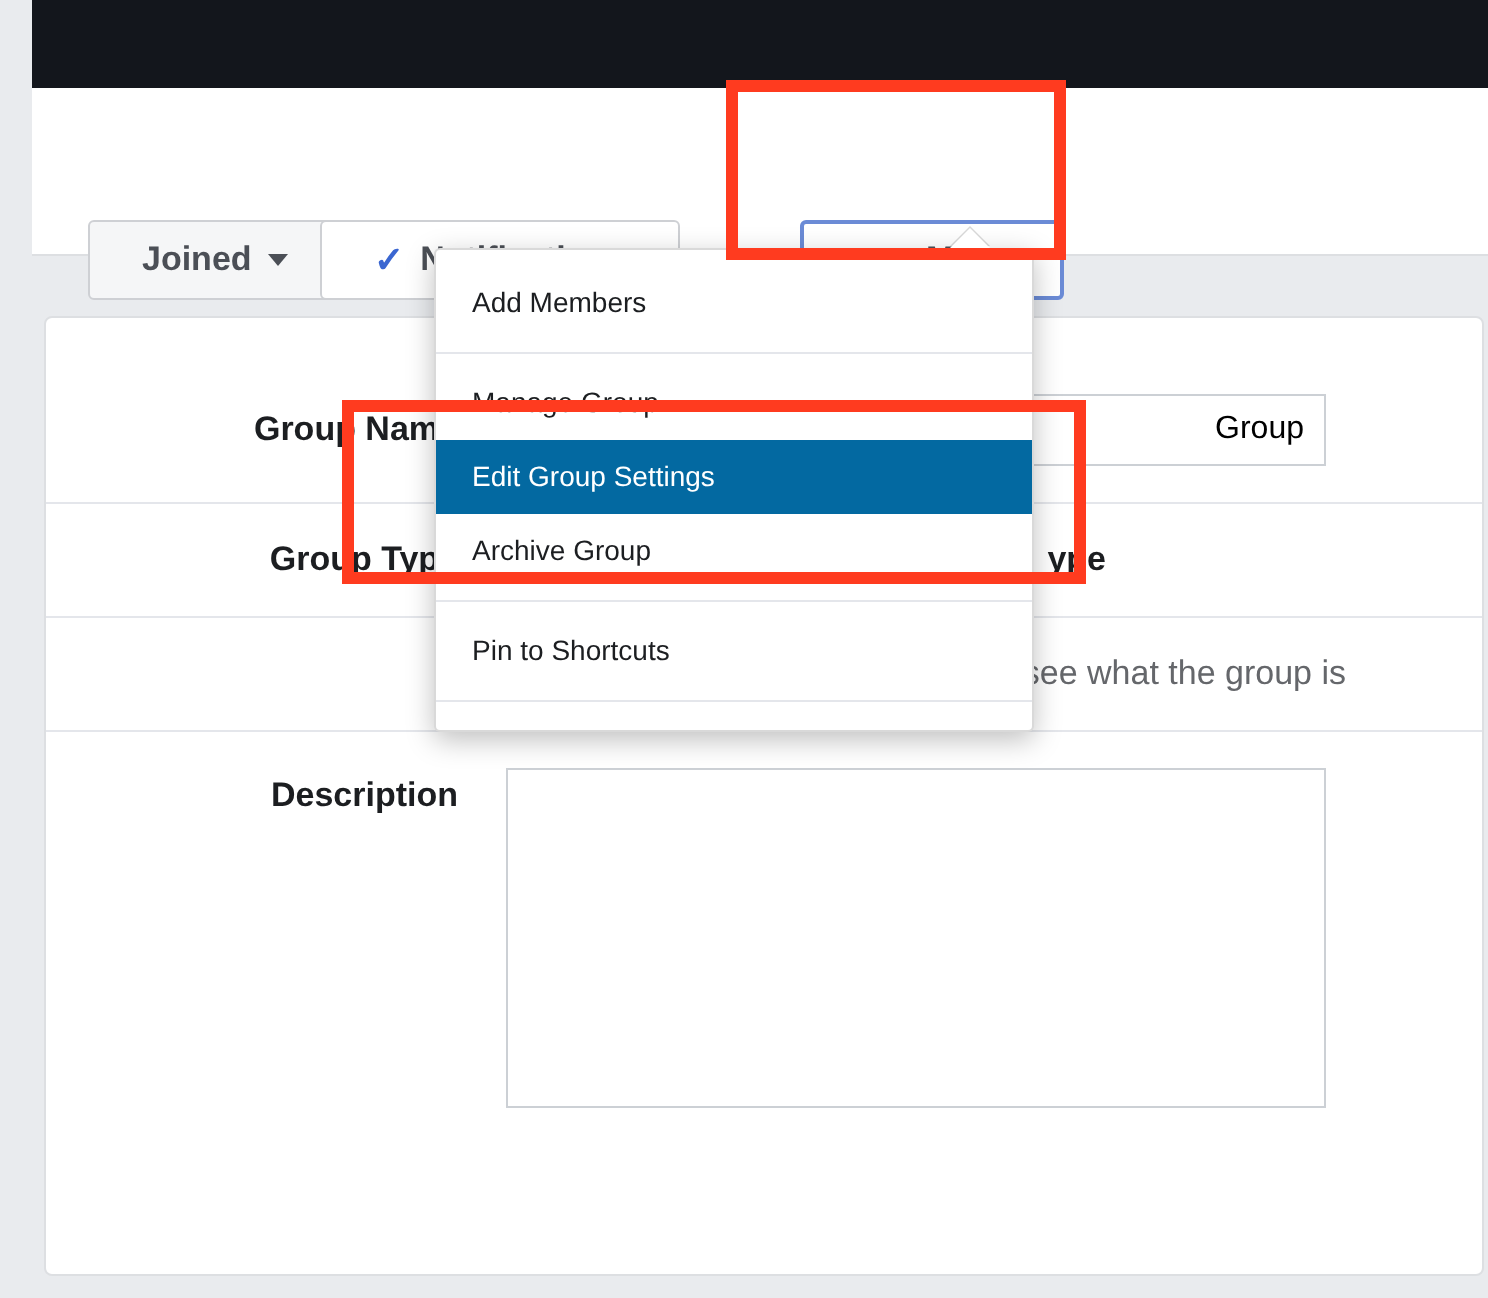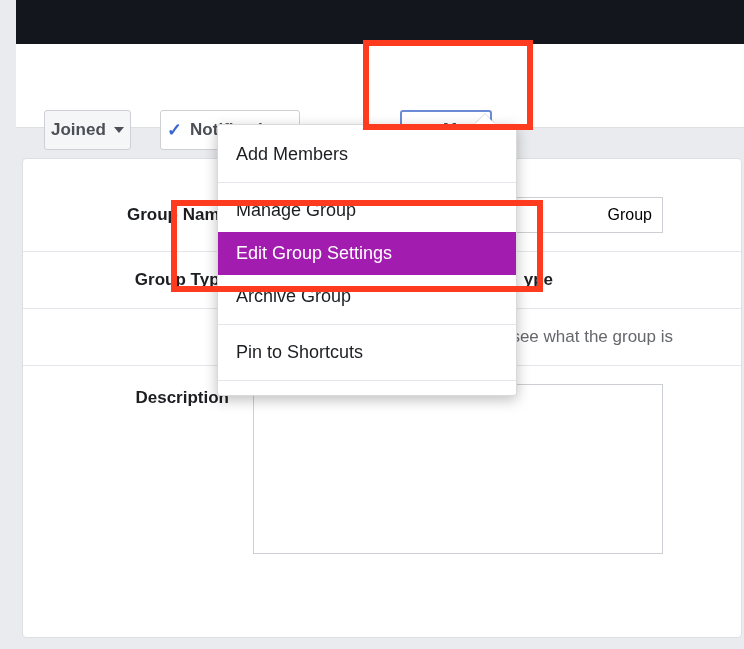--- a/index.html
+++ b/index.html
@@ -29,21 +29,21 @@
     position: absolute;
     left: 16px; top: 44px;
     width: 728px; height: 84px;
     background: #fff;
     border-bottom: 1px solid #dddfe2;
   }
   .btn {
     display: inline-flex;
     align-items: center;
     height: 40px;
-    padding: 0 6px;
+    padding: 0 26px;
     border: 1px solid #ced0d4;
     background: #f5f6f7;
     border-radius: 3px;
     font-size: 17px;
     font-weight: 600;
     color: #4b4f56;
     cursor: pointer;
     text-align: center;
   }
   .btn.plain { background: #fff; }
@@ -145,27 +145,27 @@
   .menu {
     width: 300px;
     background: #fff;
     border: 1px solid rgba(0,0,0,.15);
     border-radius: 3px;
     box-shadow: 0 4px 14px rgba(0,0,0,.25);
     padding: 8px 0;
   }
   .menu-item {
     padding: 8px 18px;
-    font-size: 18px;
+    font-size: 14px;
     color: #1c1e21;
     cursor: pointer;
     line-height: 1.5;
   }
   .menu-item.selected {
-    background: #a21caf;
+    background: #0369a1;
     color: #fff;
   }
   .menu-sep {
     height: 1px;
     background: #e4e6eb;
     margin: 6px 0;
   }
 
   
   .hl {

